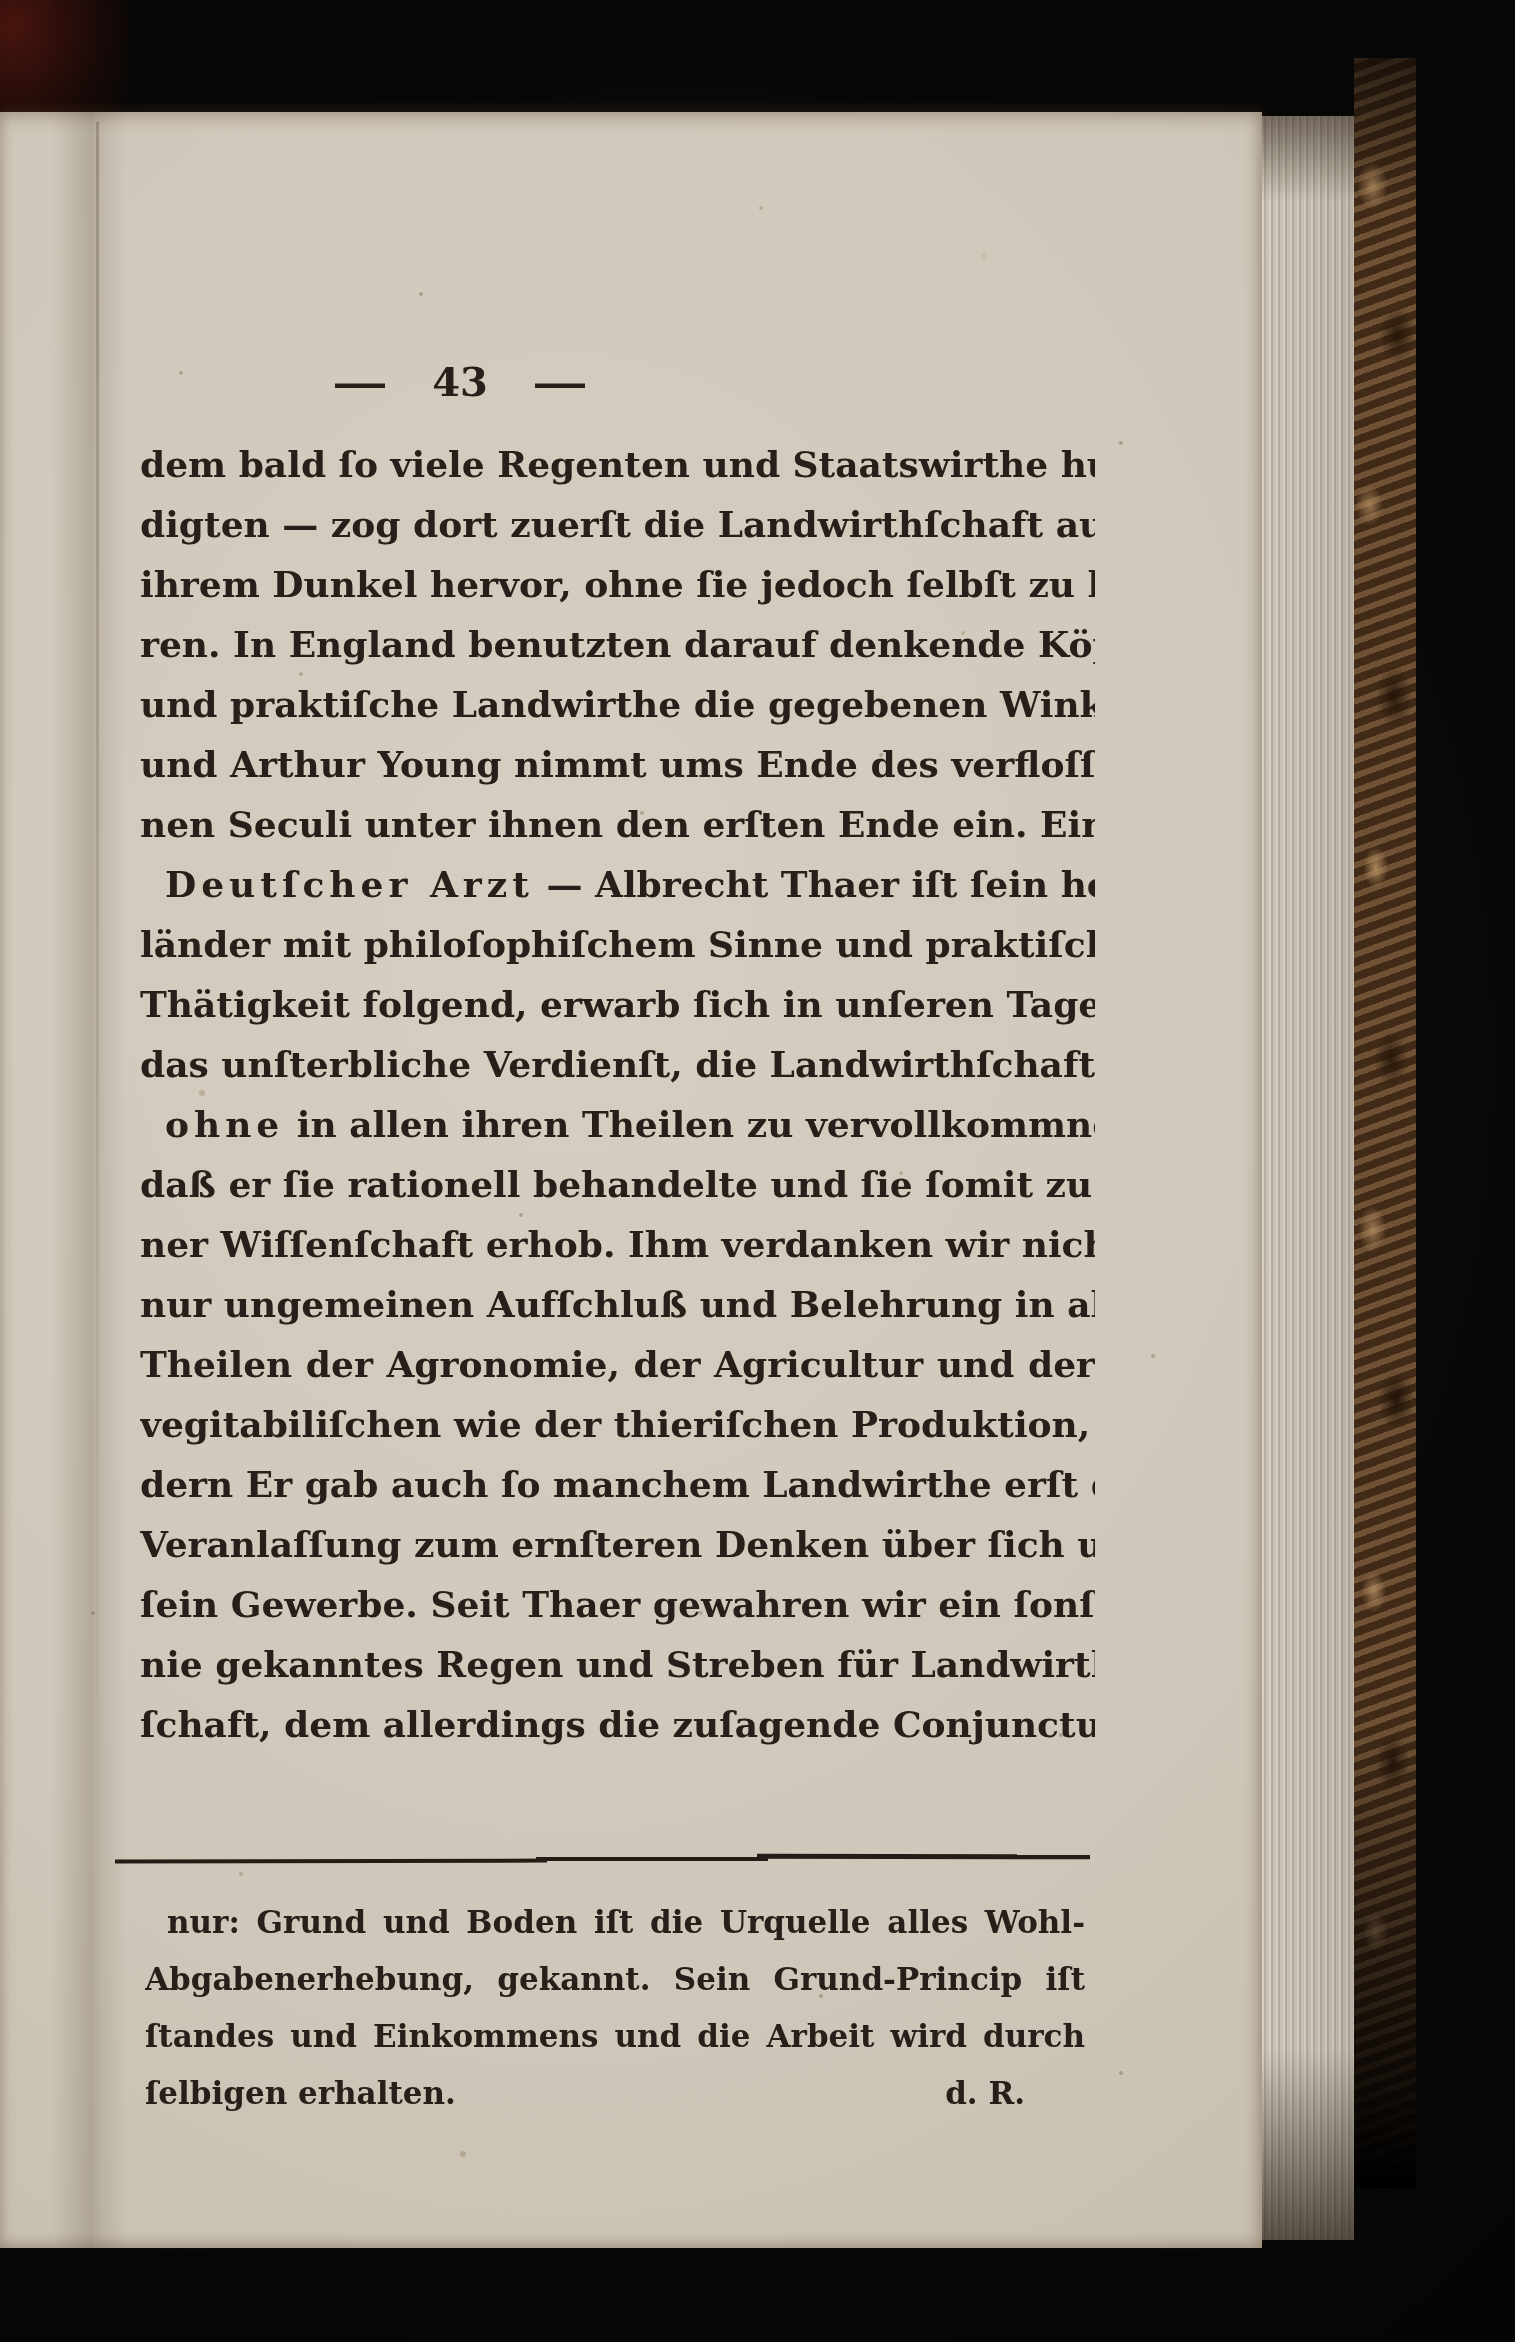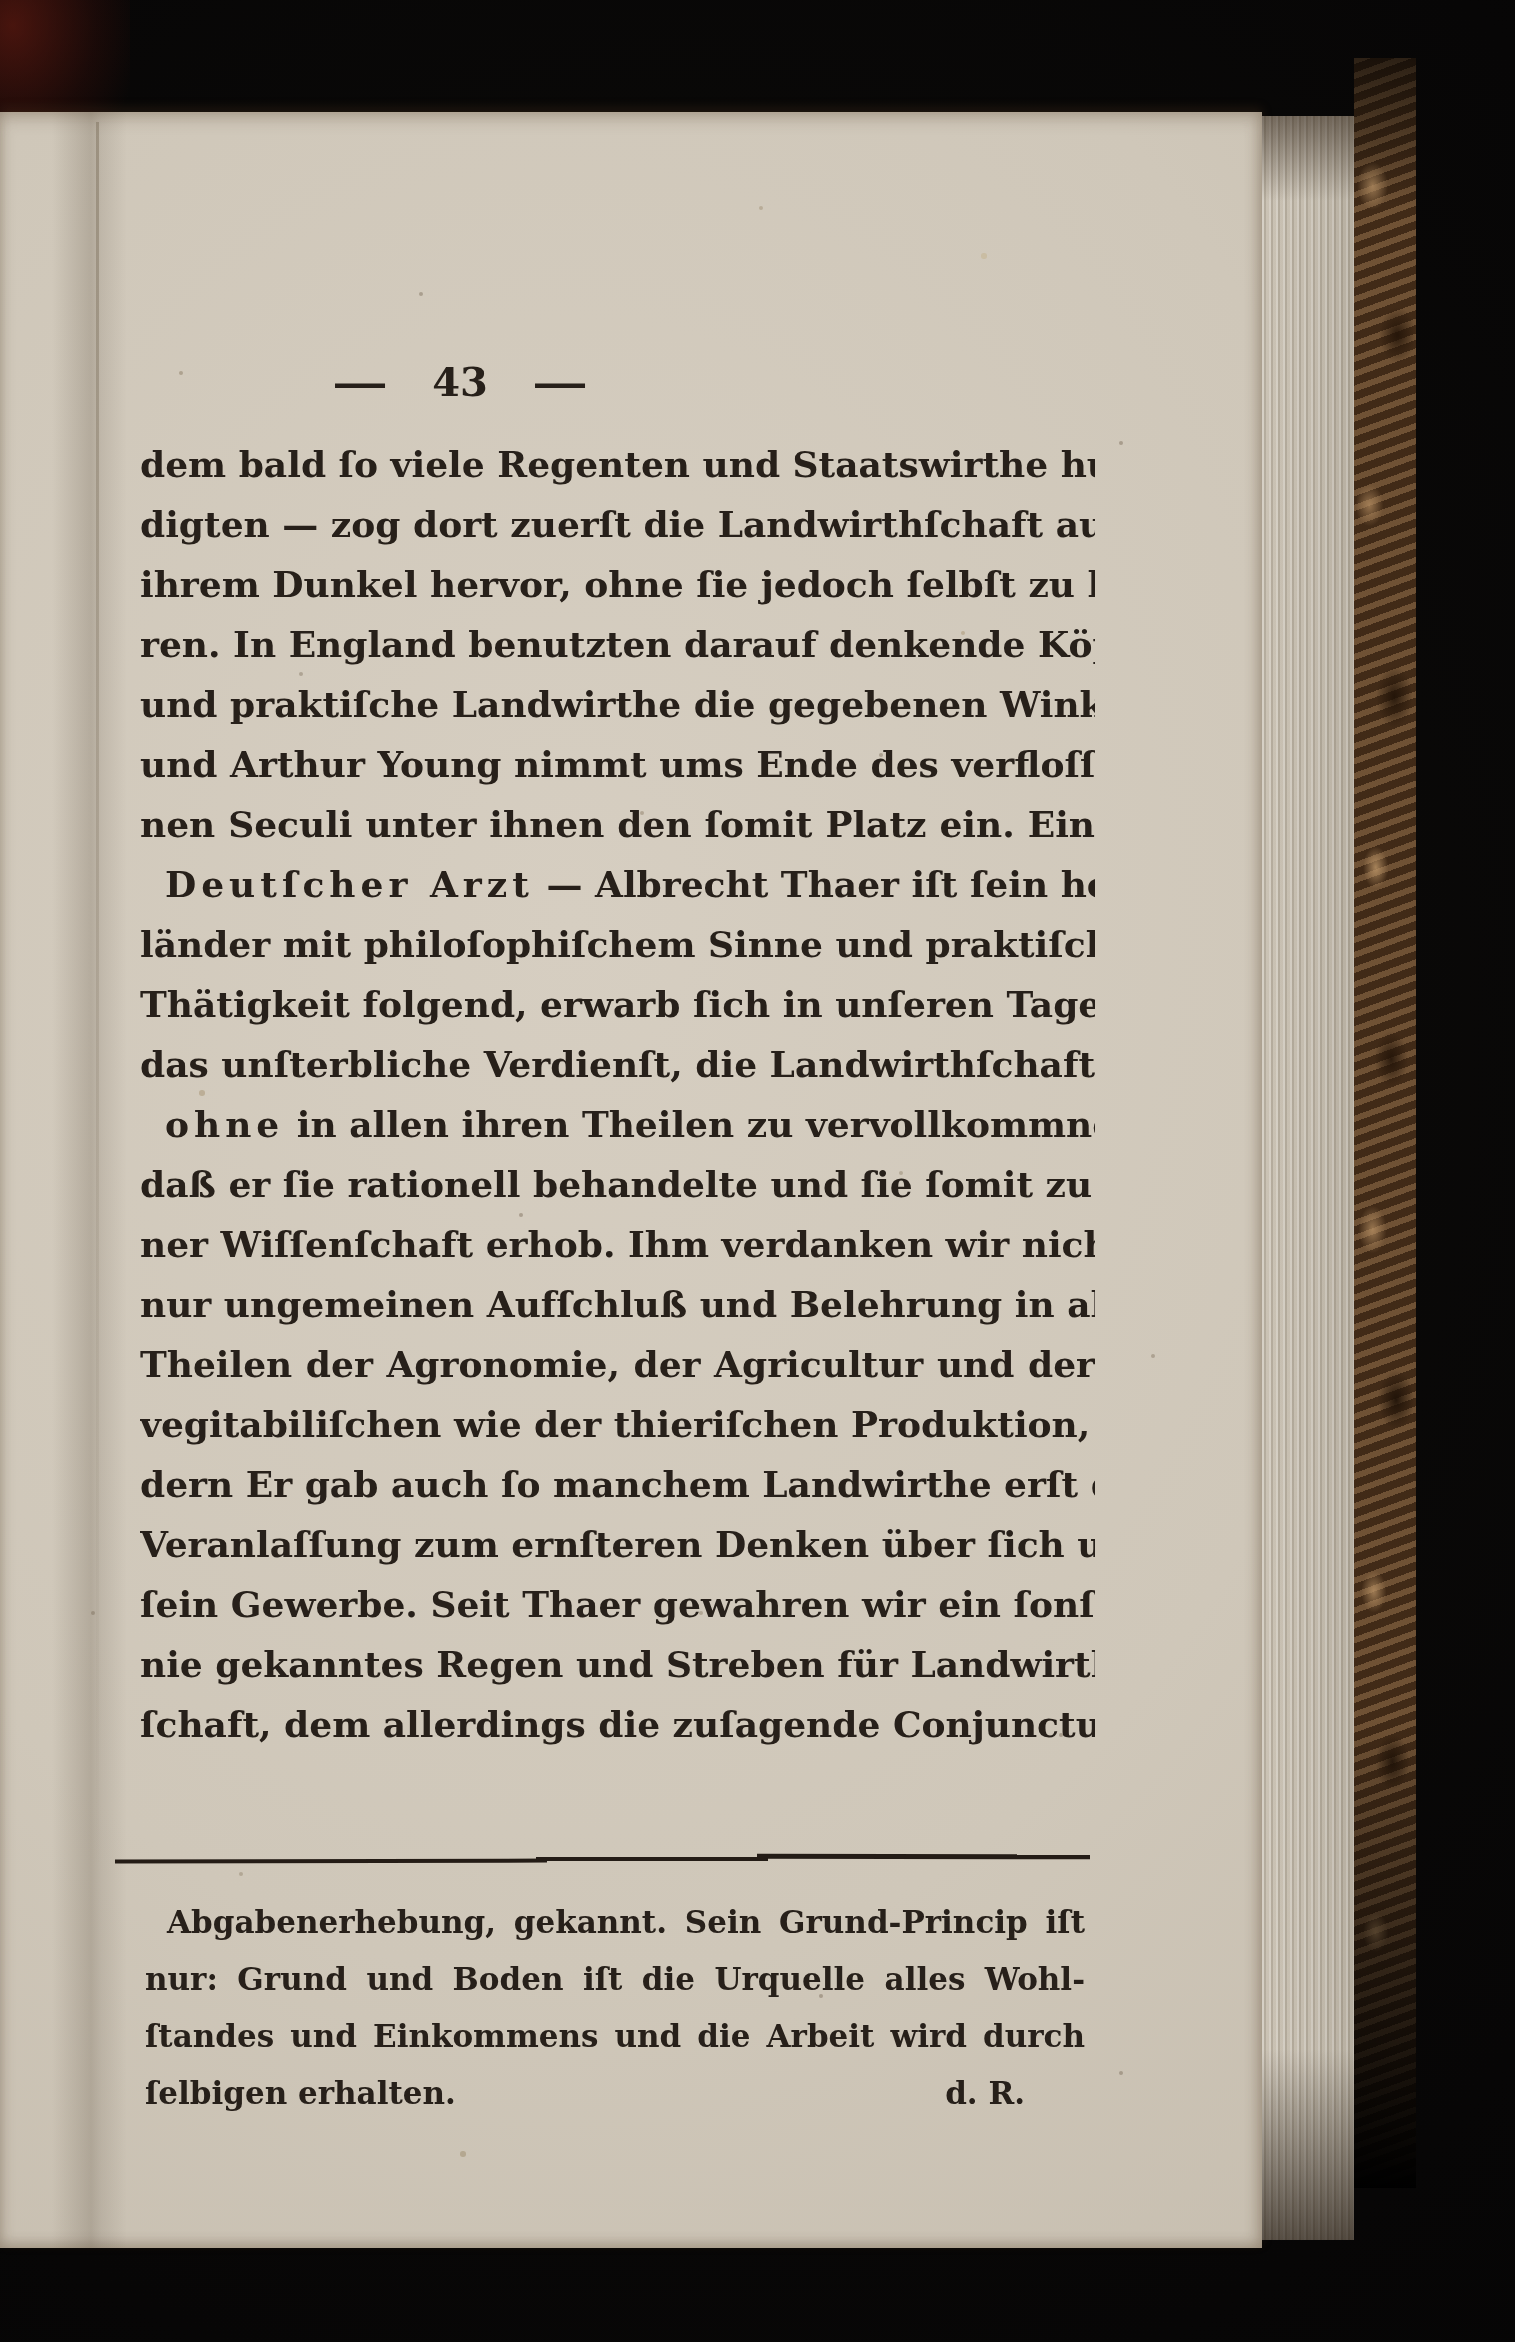--- a/index.html
+++ b/index.html
@@ -117,21 +117,21 @@
         <span class="dash">—</span>
       </div>
 
       <div class="main-text">
           <div class="text-line"><span>dem bald ſo viele Regenten und Staatswirthe hul-</span></div>
           <div class="text-line"><span>digten — zog dort zuerſt die Landwirthſchaft aus</span></div>
           <div class="text-line"><span>ihrem Dunkel hervor, ohne ſie jedoch ſelbſt zu leh-</span></div>
           <div class="text-line"><span>ren. In England benutzten darauf denkende Köpfe</span></div>
           <div class="text-line"><span>und praktiſche Landwirthe die gegebenen Winke,</span></div>
           <div class="text-line"><span>und Arthur Young nimmt ums Ende des verfloſſe-</span></div>
-          <div class="text-line"><span>nen Seculi unter ihnen den ſomit Platz ein. Ein</span></div>
+          <div class="text-line"><span>nen Seculi unter ihnen den erſten Ende ein. Ein</span></div>
           <div class="text-line"><span class="sperr">Deutſcher Arzt</span><span> — Albrecht Thaer iſt ſein hoch-</span></div>
           <div class="text-line"><span>länder mit philoſophiſchem Sinne und praktiſcher</span></div>
           <div class="text-line"><span>Thätigkeit folgend, erwarb ſich in unſeren Tagen</span></div>
           <div class="text-line"><span>das unſterbliche Verdienſt, die Landwirthſchaft da-</span></div>
           <div class="text-line"><span class="sperr">ohne</span><span> in allen ihren Theilen zu vervollkommnen,</span></div>
           <div class="text-line"><span>daß er ſie rationell behandelte und ſie ſomit zu ei-</span></div>
           <div class="text-line"><span>ner Wiſſenſchaft erhob. Ihm verdanken wir nicht</span></div>
           <div class="text-line"><span>nur ungemeinen Aufſchluß und Belehrung in allen</span></div>
           <div class="text-line"><span>Theilen der Agronomie, der Agricultur und der</span></div>
           <div class="text-line"><span>vegitabiliſchen wie der thieriſchen Produktion, ſon-</span></div>
@@ -143,22 +143,22 @@
         </div>
 
       <div class="fnrule">
           <i></i>
           <i></i>
           <i></i>
         </div>
 
       <div class="footnote">
         <div class="fn-lines">
+            <div class="fn-line">nur: Grund und Boden iſt die Urquelle alles Wohl-</div>
             <div class="fn-line">Abgabenerhebung, gekannt. Sein Grund-Princip iſt</div>
-            <div class="fn-line">nur: Grund und Boden iſt die Urquelle alles Wohl-</div>
             <div class="fn-line">ſtandes und Einkommens und die Arbeit wird durch</div>
           </div>
         <div class="fn-last">
           <span>ſelbigen erhalten.</span>
           <span class="fn-sig">d. R.</span>
         </div>
       </div>
     </div>
   </div>
 

